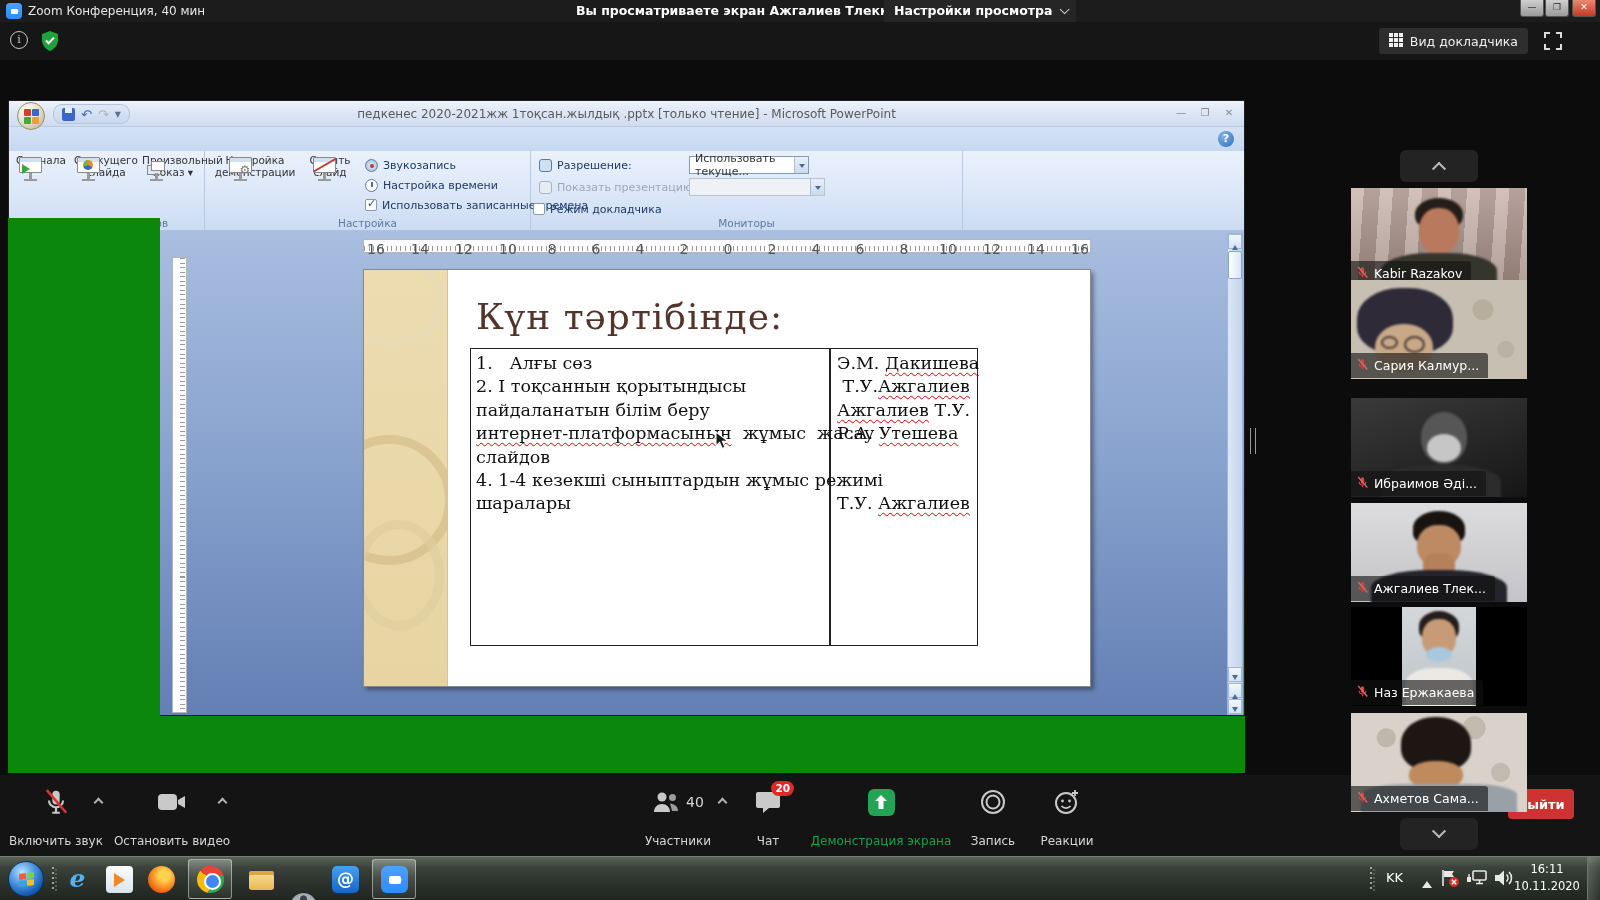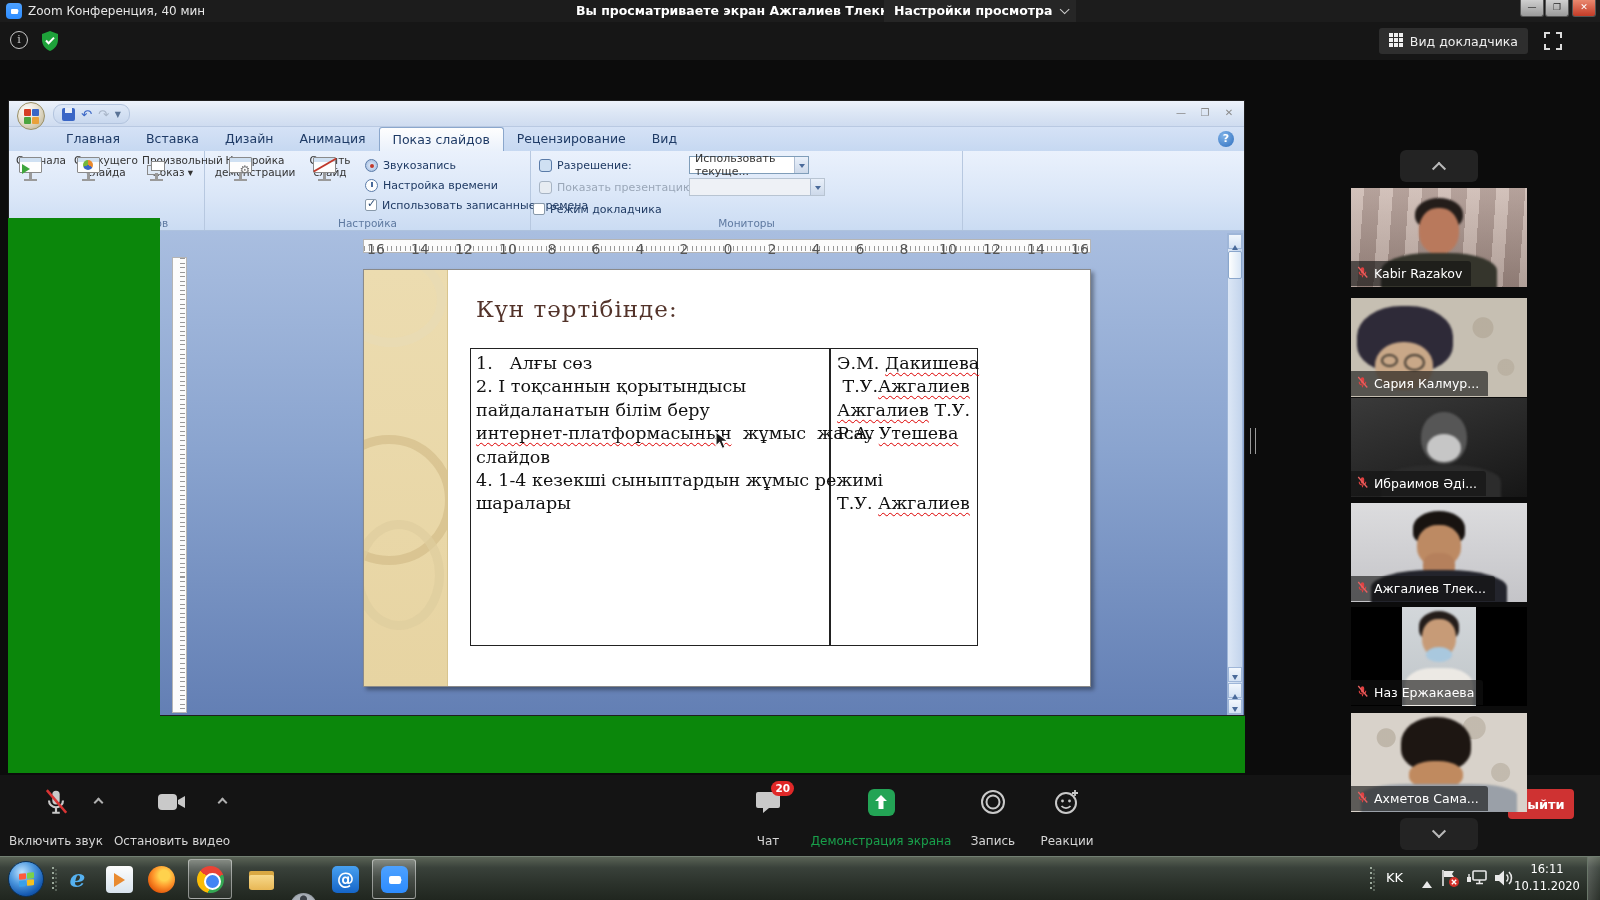--- a/index.html
+++ b/index.html
@@ -113,21 +113,21 @@
   
   #slide{position:absolute;left:354px;top:38px;width:728px;height:418px;background:#fff;
     border:1px solid #8a8a8a;box-shadow:3px 3px 4px rgba(0,0,0,.35)}
   #slidestrip{position:absolute;left:0;top:0;bottom:0;width:84px;overflow:hidden;
     background:linear-gradient(180deg,#ecdcb0,#e7d4a2);border-right:1px solid #d8c48e}
   .ring{position:absolute;border-radius:50%;border:9px solid rgba(205,183,130,.55)}
   .ring.r1{left:-28px;top:-18px;width:110px;height:95px;border-color:rgba(232,219,180,.8)}
   .ring.r2{left:-40px;top:165px;width:130px;height:130px}
   .ring.r3{left:-10px;top:250px;width:90px;height:110px;border-color:rgba(222,205,158,.7)}
   #slidetitle{position:absolute;left:112px;top:26px;font-family:"DejaVu Serif",serif;
-    font-size:23px;color:#53332a;letter-spacing:1px}
+    font-size:36px;color:#53332a;letter-spacing:1px}
   #stable{position:absolute;left:106px;top:78px;width:508px;height:298px;border:1.5px solid #222;background:#fff}
   #stable .div{position:absolute;left:358px;top:0;bottom:0;width:1.5px;background:#222}
   .tcol{position:absolute;top:3px;font-family:"DejaVu Serif",serif;font-size:17.5px;color:#101010}
   #tbl-left{left:5px;width:350px}
   #tbl-right{left:366px;width:138px}
   .tline{height:23.4px;line-height:23.4px;white-space:pre;overflow:visible}
   .sq{text-decoration:underline wavy #d00;text-decoration-thickness:1px;text-underline-offset:3px}
 
   
   #vsb{position:absolute;left:1218px;top:2px;width:16px;height:482px;
@@ -310,49 +310,41 @@
     <svg width="18" height="18" viewBox="0 0 18 18" fill="none" stroke="#dcdcdc" stroke-width="2">
         <path d="M1 6V1h5M12 1h5v5M17 12v5h-5M6 17H1v-5"></path>
       </svg>
   </span>
 </div>
 
 <div id="stage">
 
   <div id="ppt">
     <div id="ppt-titlebar">
+      <div id="ppt-title">педкенес 2020-2021жж 1тоқсан.жылдық .pptx [только чтение] - Microsoft PowerPoint</div>
       <div class="pwb" style="right:52px">—</div>
       <div class="pwb" style="right:28px">❐</div>
       <div class="pwb" style="right:4px">✕</div>
     </div>
     <div id="officebtn">
       <span class="q">
           <b style="background:#d63f26"></b>
           <b style="background:#3a66c6"></b>
           <b style="background:#4ba53f"></b>
           <b style="background:#e9a13b"></b>
         </span>
     </div>
     <div id="qat">
       <span id="floppy"></span>
       <span class="undoredo">↶</span>
       <span class="undoredo dis">↷</span>
       <span id="qatcaret">▼</span>
     </div>
 
     <div id="tabrow">
-      <div id="tabs">
-          <div class="tab">Главная</div>
-          <div class="tab">Вставка</div>
-          <div class="tab">Дизайн</div>
-          <div class="tab">Анимация</div>
-          <div class="tab active">Показ слайдов</div>
-          <div class="tab">Рецензирование</div>
-          <div class="tab">Вид</div>
-        </div>
       <div id="helpico">?</div>
     </div>
 
     <div id="ribbon">
 
       <div class="rgroup" style="left:0;width:196px">
         <div class="bigbtn" style="left:3px;width:58px">
           <span class="bicon"><span class="scr"></span><span class="stand"></span><span class="base"></span><span class="play"></span></span>
           <span>С начала</span>
         </div>
@@ -510,21 +502,21 @@
           <div class="plabel">
             <span><svg width="13" height="13" viewBox="0 0 24 26">
                 <path d="M12 2.5a3.4 3.4 0 0 1 3.4 3.4v6a3.4 3.4 0 0 1-6.8 0v-6A3.4 3.4 0 0 1 12 2.5z" fill="#e04040"></path>
                 <path d="M5.5 11.5a6.5 6.5 0 0 0 13 0" stroke="#e04040" stroke-width="2.2" fill="none"></path>
                 <path d="M12 18.5v4" stroke="#e04040" stroke-width="2.2"></path>
                 <path d="M3.5 2l18 21" stroke="#e86060" stroke-width="2.6"></path>
               </svg></span>
             <span class="pname">Kabir Razakov</span>
           </div>
         </div>
-        <div class="ptile" style="top: 178px;">
+        <div class="ptile" style="top: 160px;">
           <div class="scene s2">
             <div class="vperson">
               <div class="vhair"></div>
               <div class="vhead"></div>
               <div class="vextra"></div>
               <div class="vbody"></div>
             </div>
           </div>
           <div class="plabel">
             <span><svg width="13" height="13" viewBox="0 0 24 26">
@@ -637,20 +629,33 @@
   <div class="zbtn" style="left:112px;width:120px">
     <div class="zico">
       <svg width="30" height="22" viewBox="0 0 30 22">
           <rect x="1" y="3" width="19" height="16" rx="4" fill="#c9c9c9"></rect>
           <path d="M21 9l7-4v12l-7-4z" fill="#c9c9c9"></path>
         </svg>
     </div>
     <span class="mini-chev" style="right:6px;top:24px"></span>
     <div class="zlabel">Остановить видео</div>
   </div>
+  <div class="zbtn" style="left:630px;width:96px">
+    <div class="zico" style="gap:6px">
+      <svg width="28" height="24" viewBox="0 0 28 24">
+          <circle cx="10" cy="7" r="4.5" fill="#c9c9c9"></circle>
+          <path d="M2 22c0-5 3.5-8 8-8s8 3 8 8z" fill="#c9c9c9"></path>
+          <circle cx="20.5" cy="7.5" r="3.5" fill="#9c9c9c"></circle>
+          <path d="M18 13.6c3.8.3 8 2.8 8 7.4h-6" fill="#9c9c9c"></path>
+        </svg>
+      <span style="font-size:14px;color:#d6d6d6">40</span>
+    </div>
+    <span class="mini-chev" style="right:0;top:24px"></span>
+    <div class="zlabel">Участники</div>
+  </div>
   <div class="zbtn" style="left:740px;width:56px">
     <div class="zico">
       <svg width="26" height="24" viewBox="0 0 26 24">
           <path d="M3 2h20a2 2 0 0 1 2 2v12a2 2 0 0 1-2 2h-9l-6 5v-5H3a2 2 0 0 1-2-2V4a2 2 0 0 1 2-2z" fill="#c9c9c9"></path>
         </svg>
       <span id="chatbadge">20</span>
     </div>
     <div class="zlabel">Чат</div>
   </div>
   <div class="zbtn" style="left:808px;width:146px">

